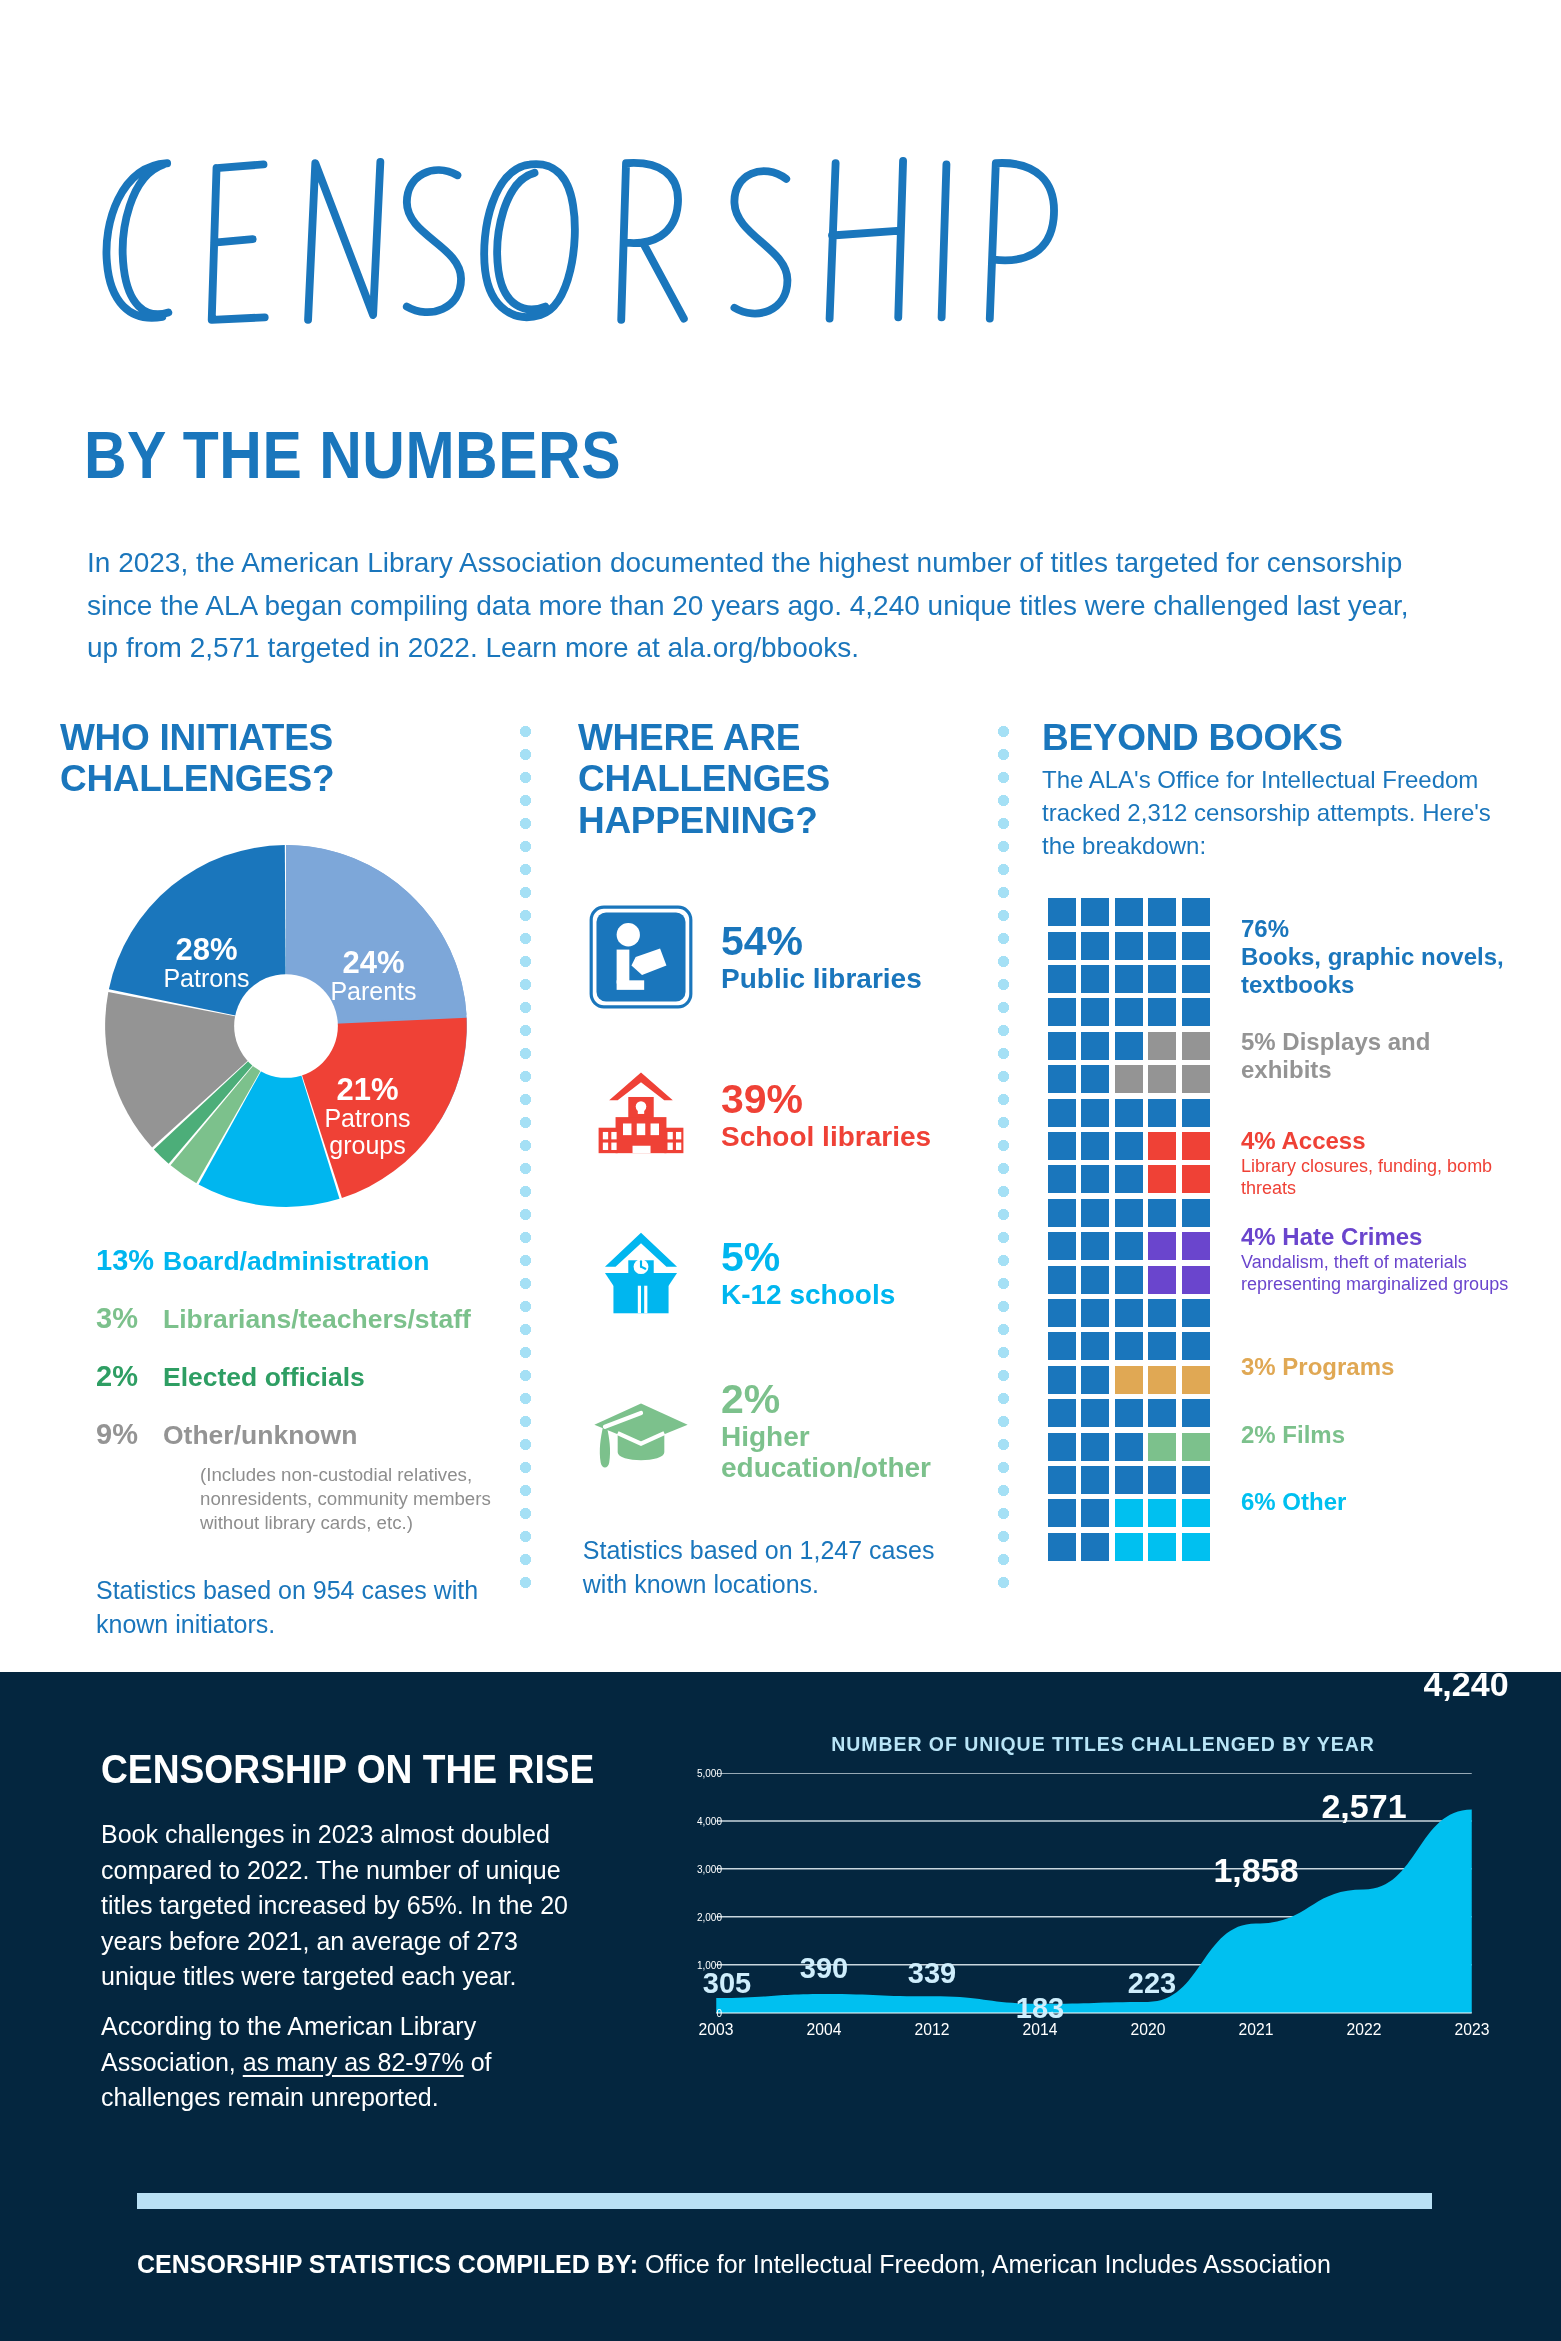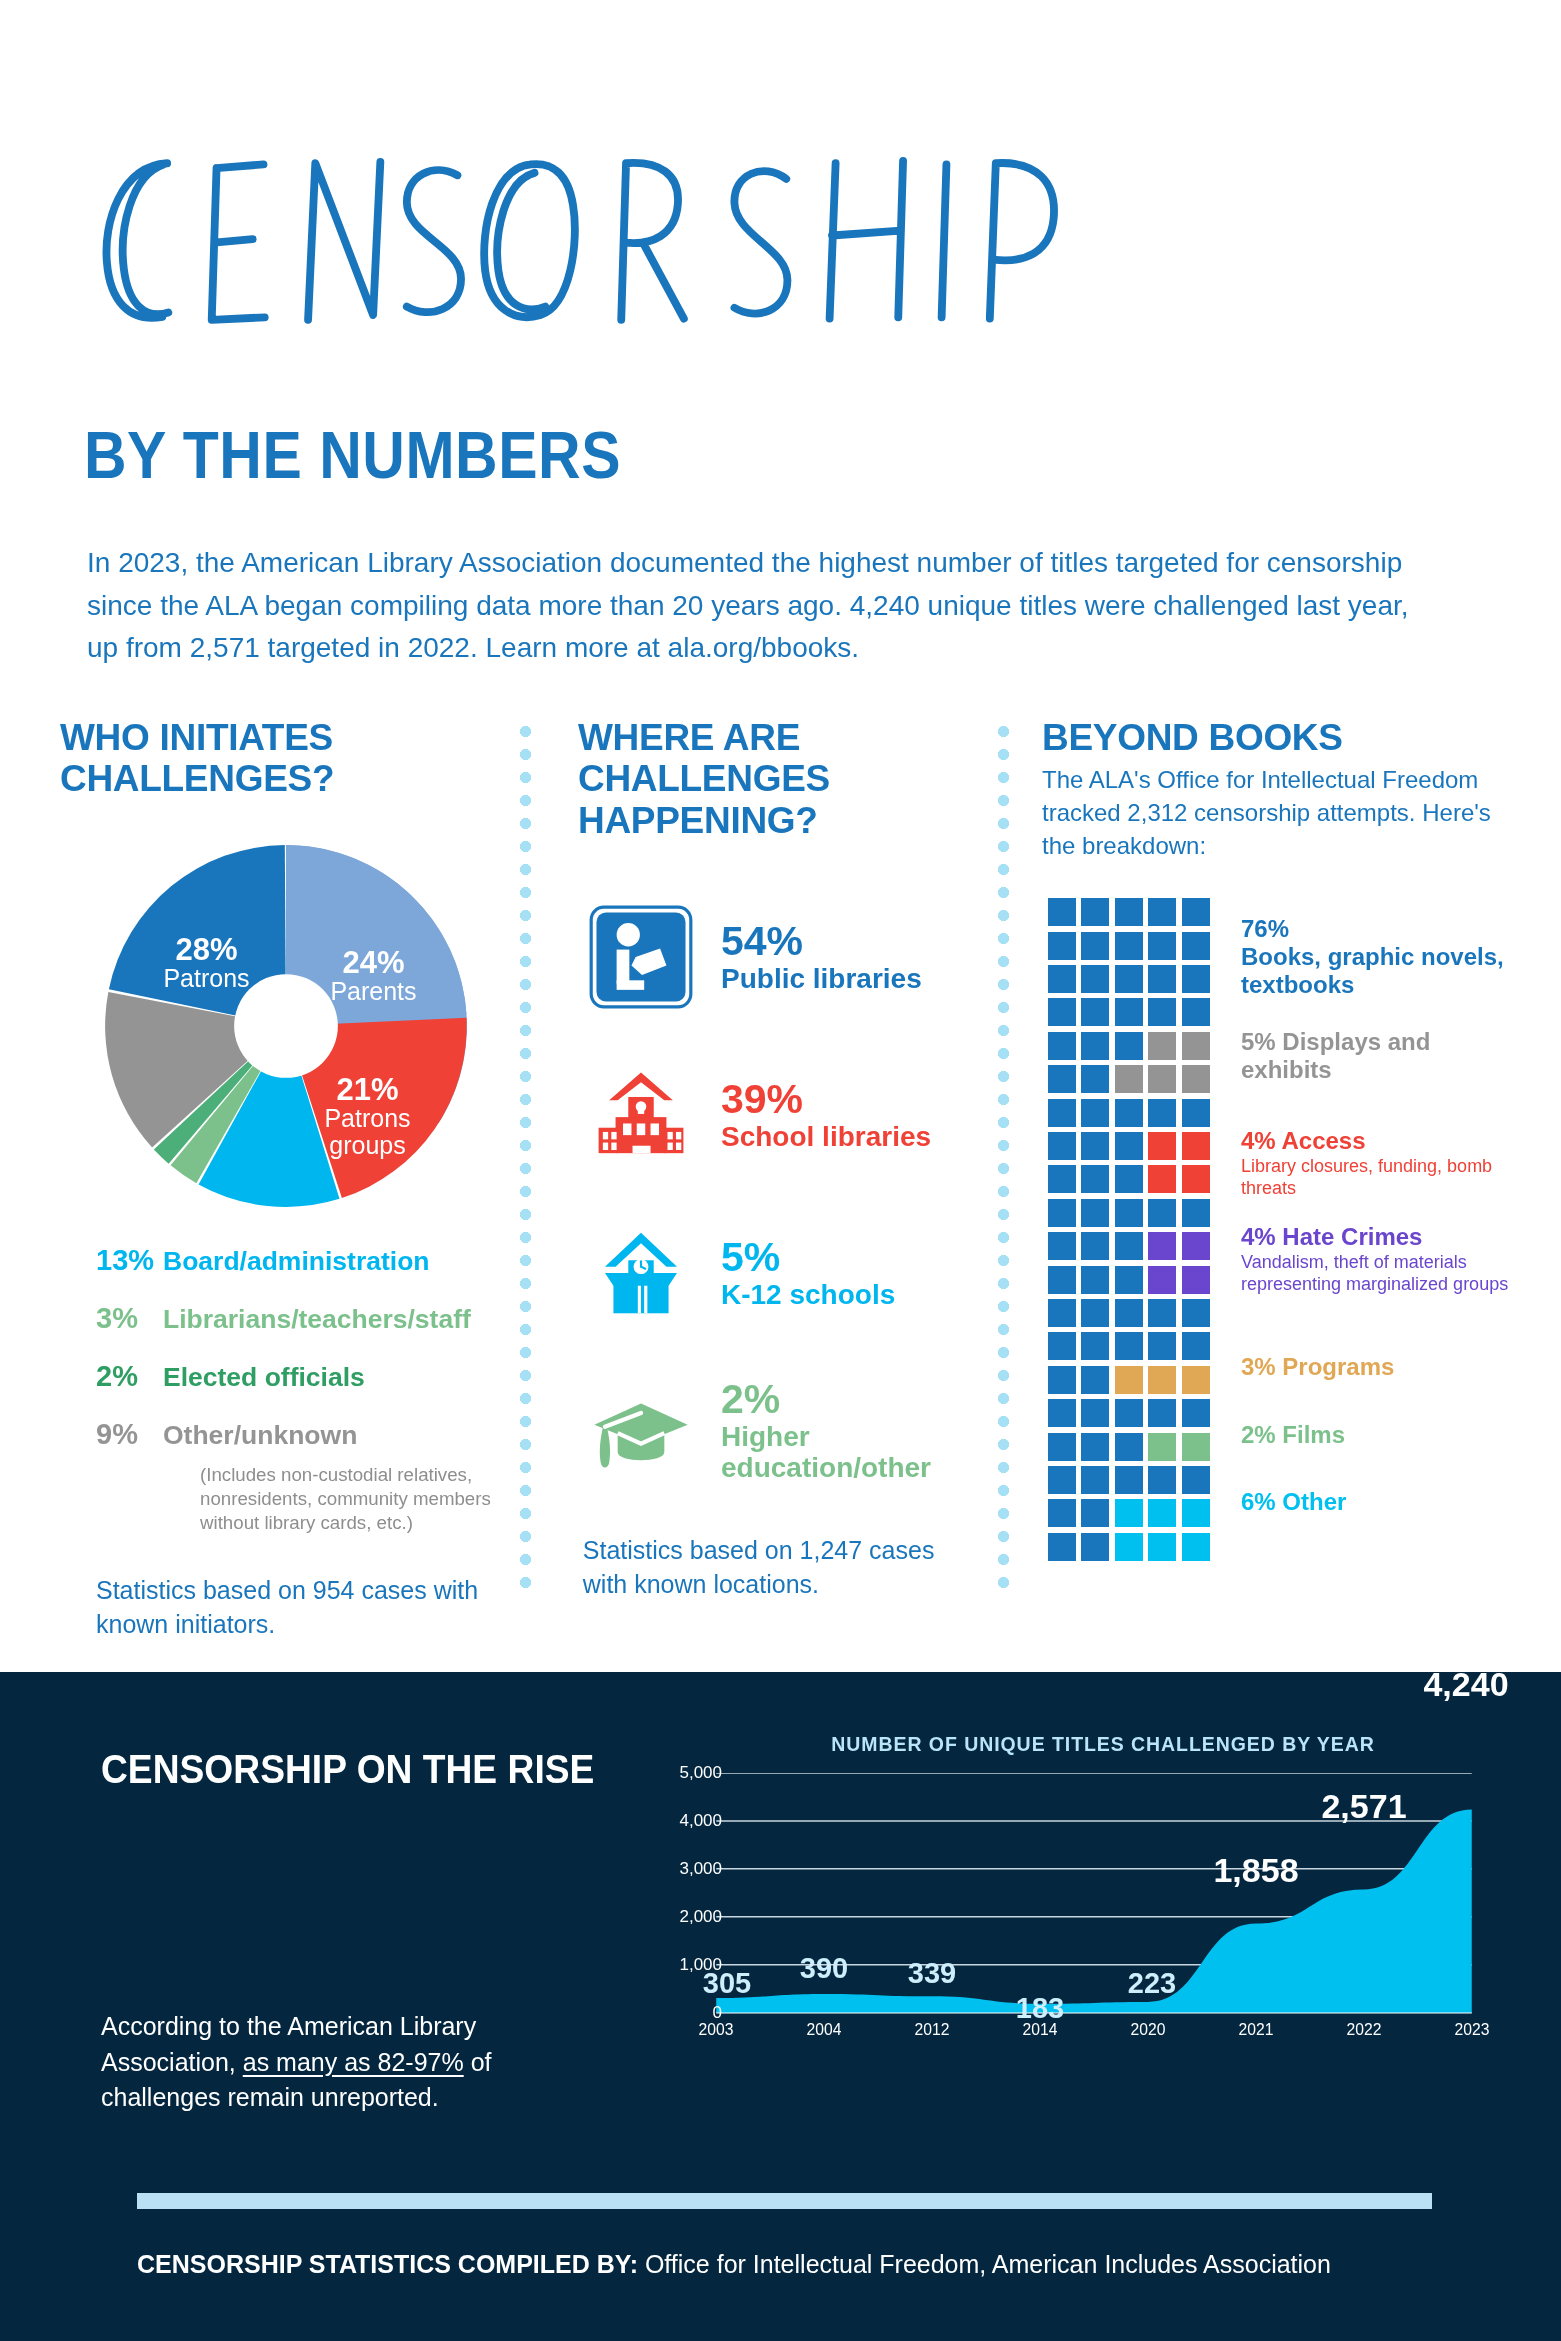--- a/index.html
+++ b/index.html
@@ -111,21 +111,21 @@
   
   .chart{position:absolute;left:657px;top:60px;width:831px;height:313px;}
   .chart-title{
     position:absolute;left:145px;top:0;width:602px;text-align:center;
     font-size:20.5px;font-weight:bold;color:#b9e5f7;letter-spacing:1px;
     transform:scaleX(0.95);transform-origin:center;
   }
   .chart-plot{position:absolute;left:59px;top:41px;width:756px;height:240px;}
   .chart-plot svg{display:block;}
   .ytick{
-    position:absolute;right:766px;font-size:17px;color:#ffffff;
+    position:absolute;right:766px;font-size:10px;color:#ffffff;
     white-space:nowrap;transform:translateY(-50%);
   }
   .xtick{
     position:absolute;top:289px;font-size:15.7px;color:#ffffff;
     transform:translateX(-50%);
   }
   .dlabel{
     position:absolute;font-size:29px;font-weight:bold;color:#cfeefc;
     transform:translateX(-50%);white-space:nowrap;
   }
@@ -481,20 +481,21 @@
         </div>
         <div class="wf-lab" style="top:590px;">
           <div class="wf-pct" style="color:#00c0f0">6% Other</div>
         </div>
       </div>
     </div>
   </div>
 
   <div class="dark">
     <div class="rise-head">CENSORSHIP ON THE RISE</div>
+    <div class="rise-p rise-p1">Book challenges in 2023 almost doubled compared to 2022. The number of unique titles targeted increased by 65%. In the 20 years before 2021, an average of 273 unique titles were targeted each year.</div>
     <div class="rise-p rise-p2"><span>According to the American Library Association, </span><u>as many as 82-97%</u><span> of challenges remain unreported.</span></div>
 
     <div class="chart">
       <div class="chart-title">NUMBER OF UNIQUE TITLES CHALLENGED BY YEAR</div>
       <div class="chart-plot" id="plot">
           <svg width="756" height="242" viewBox="0 0 1255 402">
             <line x1="0" x2="1255" y1="398" y2="398" stroke="#ffffff" stroke-width="3"></line>
             <line x1="0" x2="1255" y1="318.4" y2="318.4" stroke="#c9d6de" stroke-width="2.5"></line>
             <line x1="0" x2="1255" y1="238.79999999999998" y2="238.79999999999998" stroke="#c9d6de" stroke-width="2.5"></line>
             <line x1="0" x2="1255" y1="159.20000000000002" y2="159.20000000000002" stroke="#c9d6de" stroke-width="2.5"></line>

